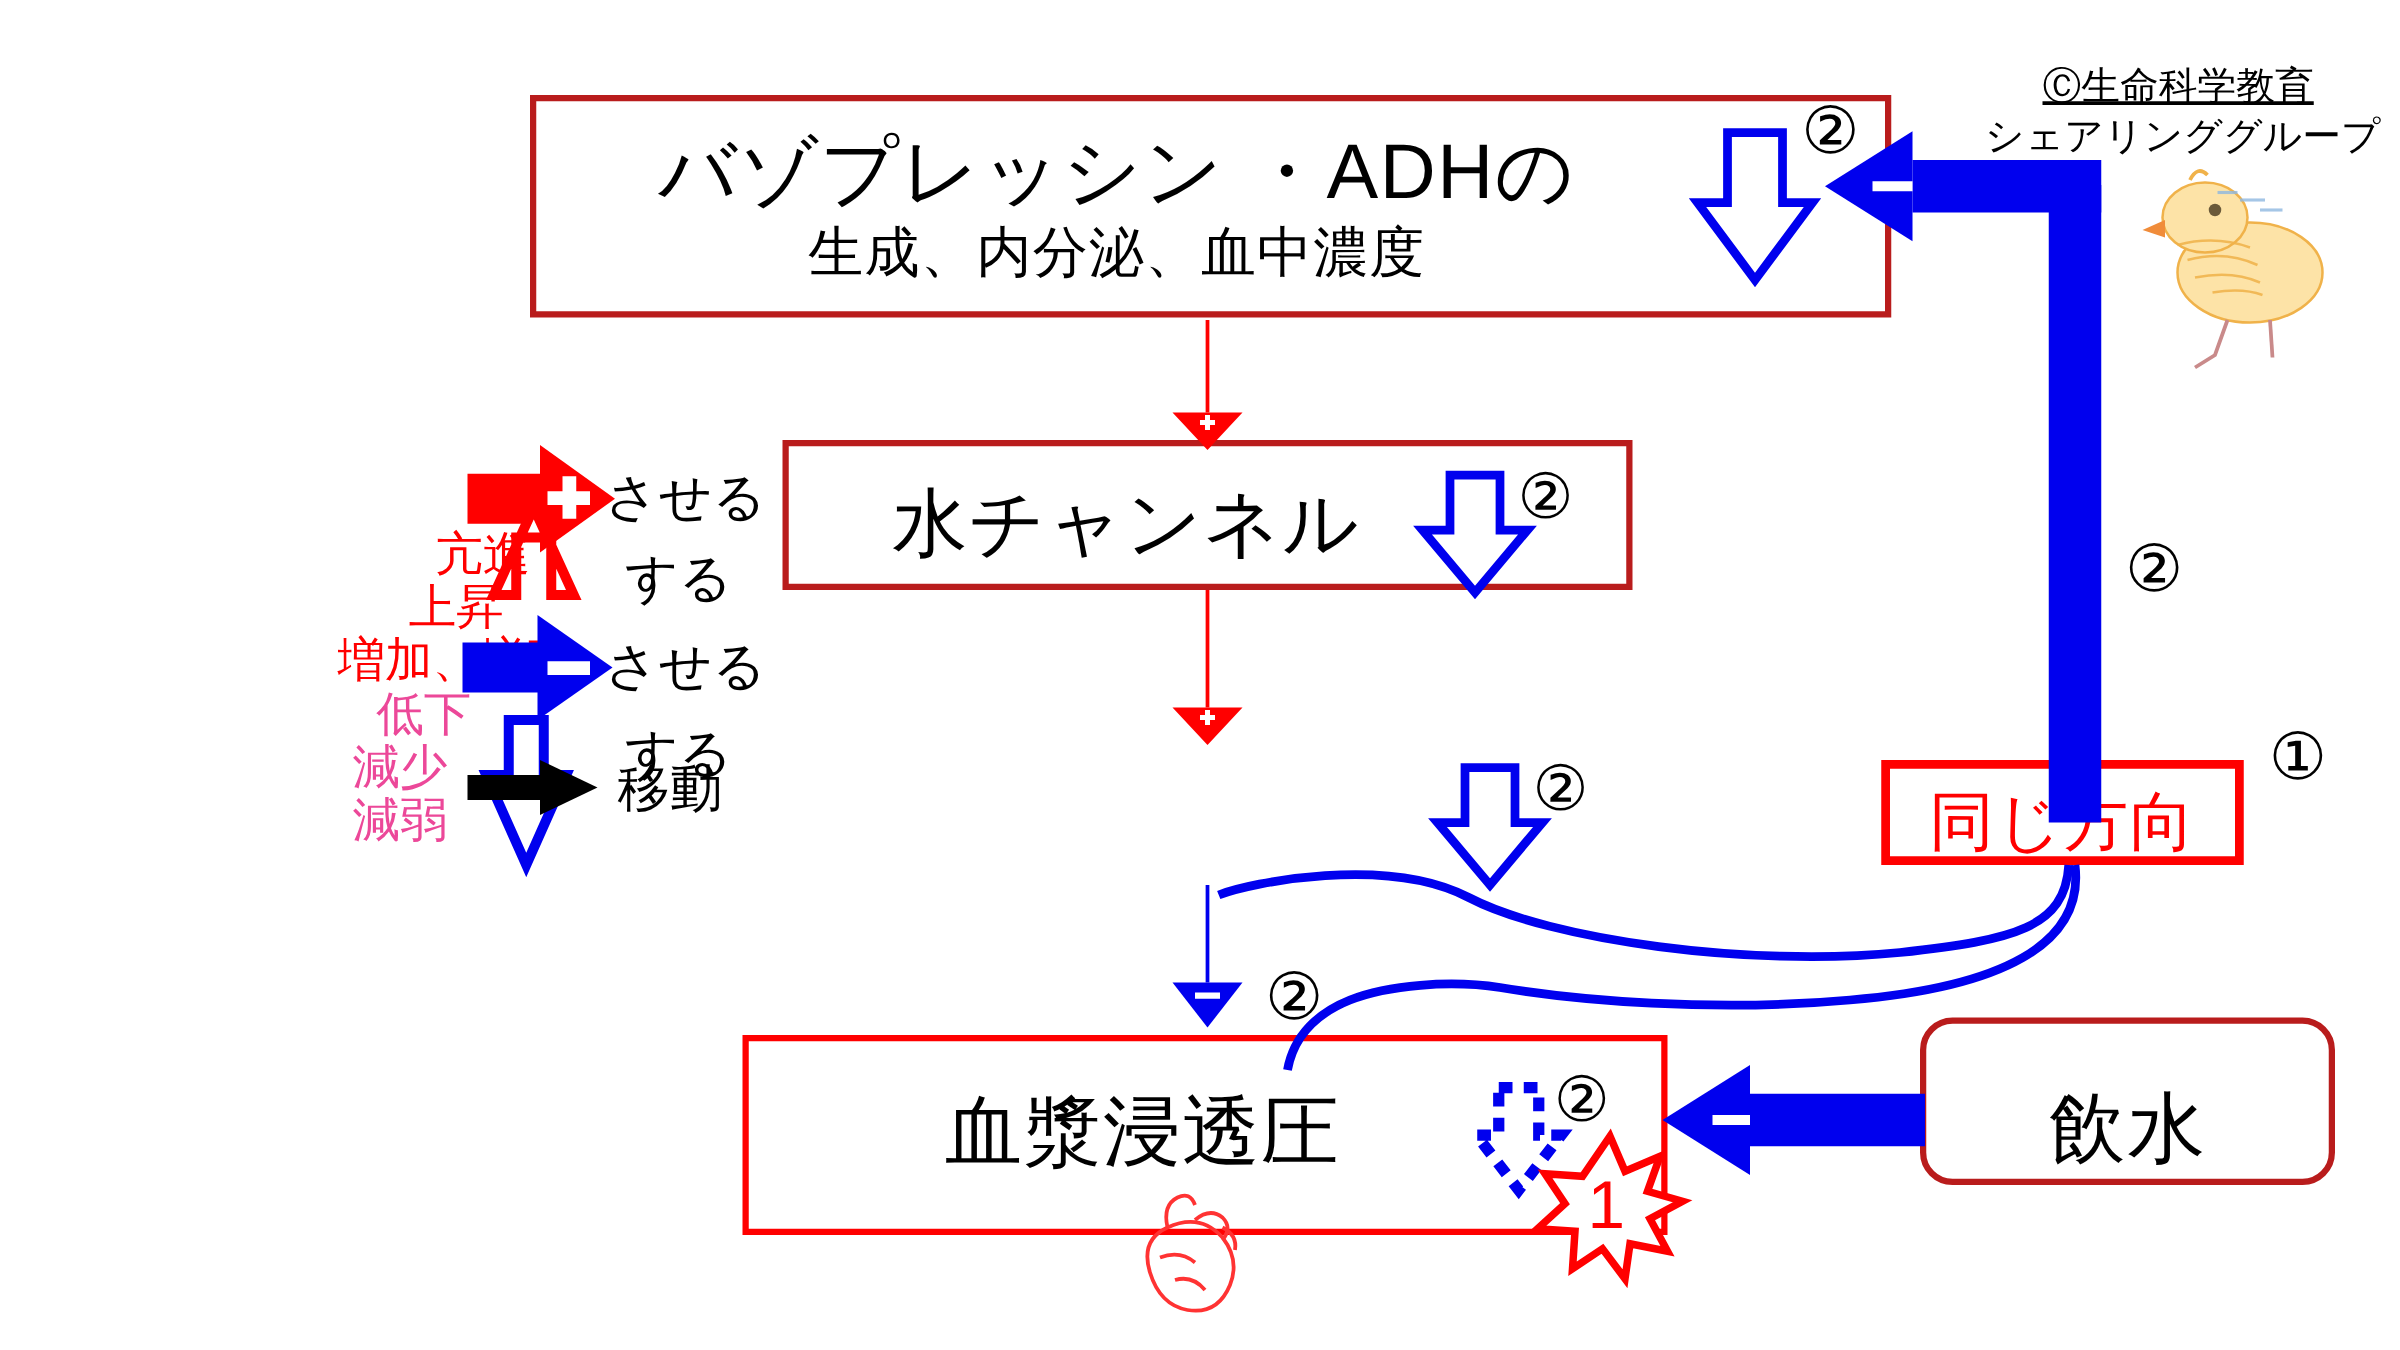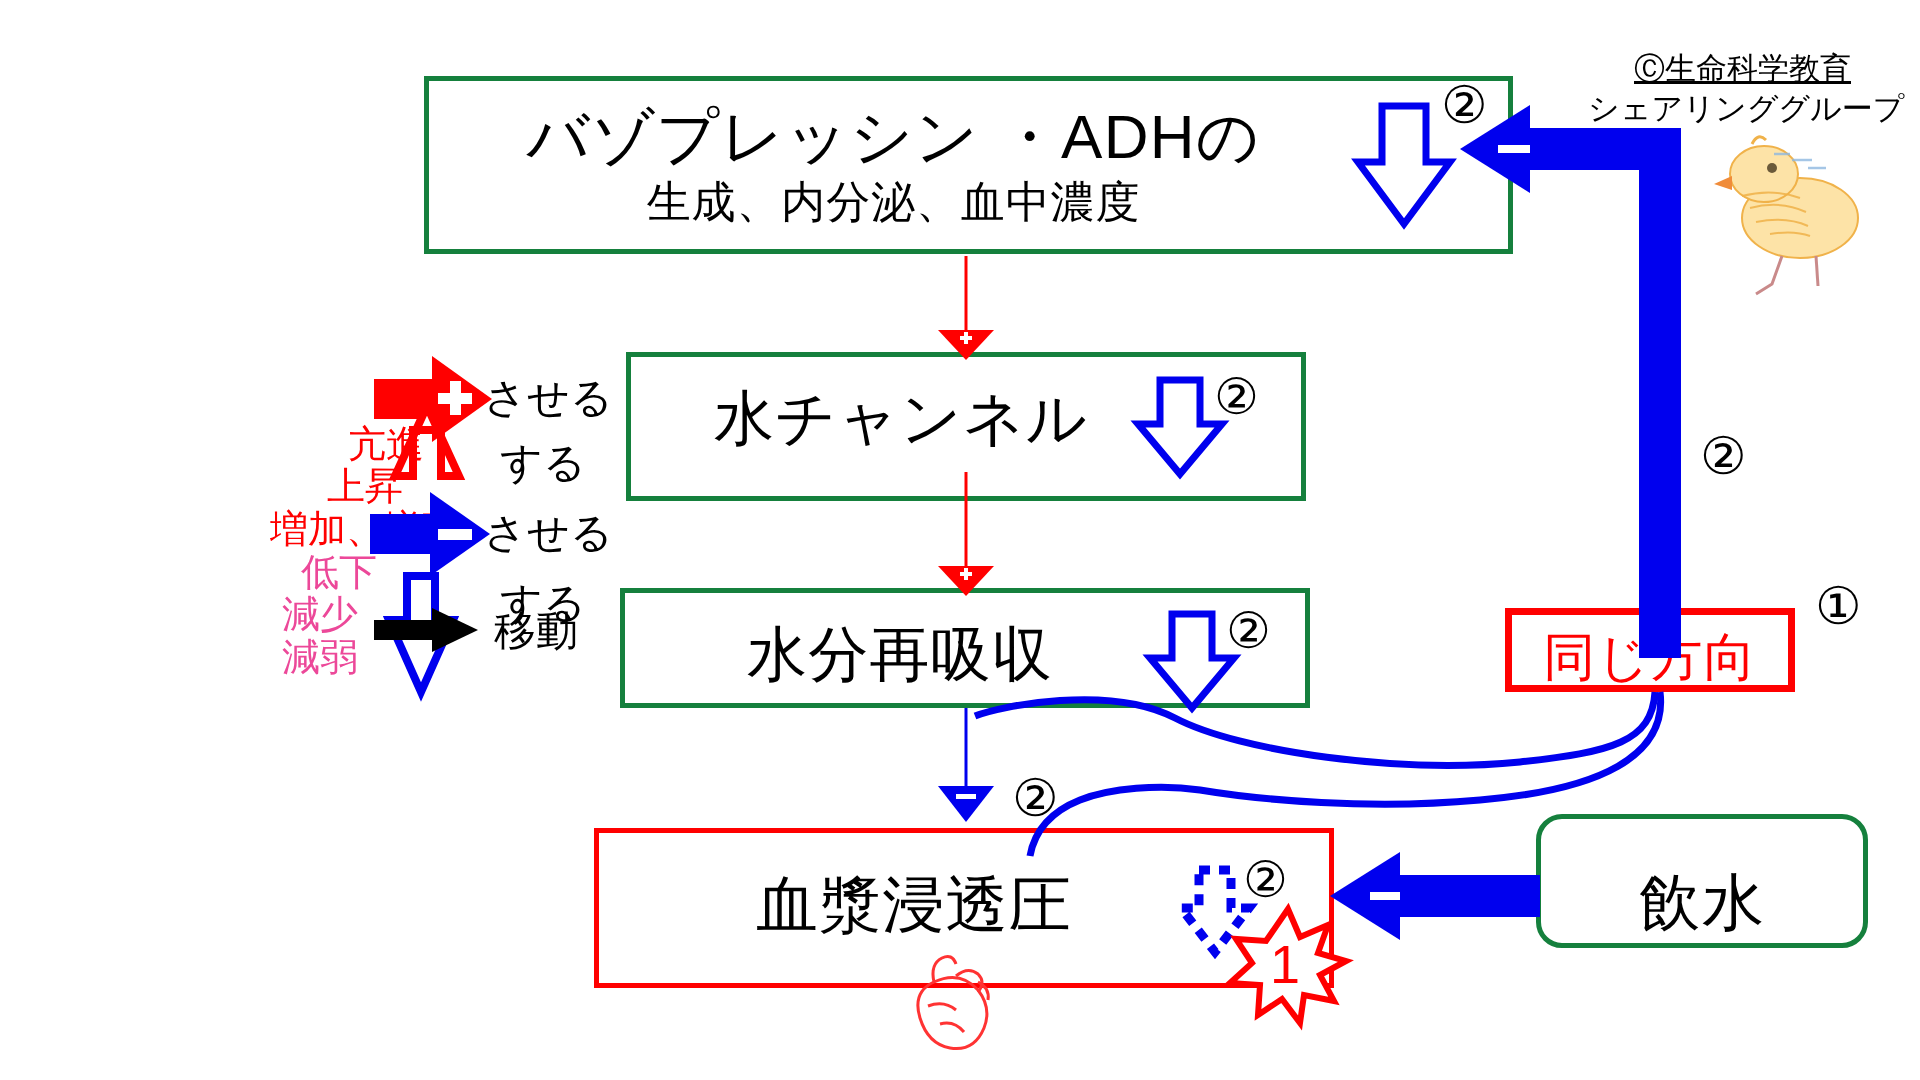--- a/index.html
+++ b/index.html
@@ -2,21 +2,21 @@
 <html lang="ja"><head>
 <meta charset="utf-8">
 <style>
   html,body{margin:0;padding:0;background:#ffffff;}
   body{width:1920px;height:1080px;overflow:hidden;
        font-family:"Liberation Sans","DejaVu Sans",sans-serif;}
   #stage{position:relative;width:1920px;height:1080px;background:#fff;}
 
   
   .box{
-    position:absolute;background:#fff;border:5px solid #15803d;
+    position:absolute;background:#fff;border:5px solid #b91c1c;
     box-sizing:border-box;display:flex;align-items:center;justify-content:center;
   }
   .box.red{border-color:#ff0000;}
   .box.rounded{border-radius:26px;}
   .box-inner{position:relative;width:100%;height:100%;}
 
   .boxtitle{
     position:absolute;left:0;right:0;text-align:center;
     color:#000;white-space:nowrap;letter-spacing:.02em;
   }
@@ -73,37 +73,32 @@
     </div>
   </div>
 
   <svg class="layer" width="1920" height="1080">
     <g transform="translate(1404,106)">
       <path d="M-22,0 h44 v56 h24 L0,118 L-46,56 h24 Z" fill="#ffffff" stroke="#0000ee" stroke-width="7" stroke-linejoin="miter"></path>
     </g>
   </svg>
   <div class="circnum" style="left:1441px;top:79px;font-size:52px;">②</div>
 
-  <div class="box" style="left:626px;top:352px;width:680px;height:149px;">
+  <div class="box" style="left:626px;top:352px;width:680px;height:120px;">
     <div class="box-inner">
       <div class="boxtitle" style="top:22px;font-size:60px;padding-right:130px;">水チャンネル</div>
     </div>
   </div>
   <svg class="layer" width="1920" height="1080">
     <g transform="translate(1180,380)">
       <path d="M-20,0 h40 v44 h22 L0,94 L-42,44 h22 Z" fill="#ffffff" stroke="#0000ee" stroke-width="7" stroke-linejoin="miter"></path>
     </g>
   </svg>
   <div class="circnum" style="left:1214px;top:372px;font-size:50px;">②</div>
 
-  <div class="box" style="left:620px;top:588px;width:690px;height:120px;">
-    <div class="box-inner">
-      <div class="boxtitle" style="top:22px;font-size:60px;padding-right:130px;">水分再吸収</div>
-    </div>
-  </div>
   <svg class="layer" width="1920" height="1080">
     <g transform="translate(1192,614)">
       <path d="M-20,0 h40 v44 h22 L0,94 L-42,44 h22 Z" fill="#ffffff" stroke="#0000ee" stroke-width="7" stroke-linejoin="miter"></path>
     </g>
   </svg>
   <div class="circnum" style="left:1226px;top:606px;font-size:50px;">②</div>
 
   <div class="box red" style="left:594px;top:828px;width:740px;height:160px;">
     <div class="box-inner">
       <div class="boxtitle" style="top:30px;font-size:62px;padding-right:130px;margin-left:30px;">血漿浸透圧</div>

